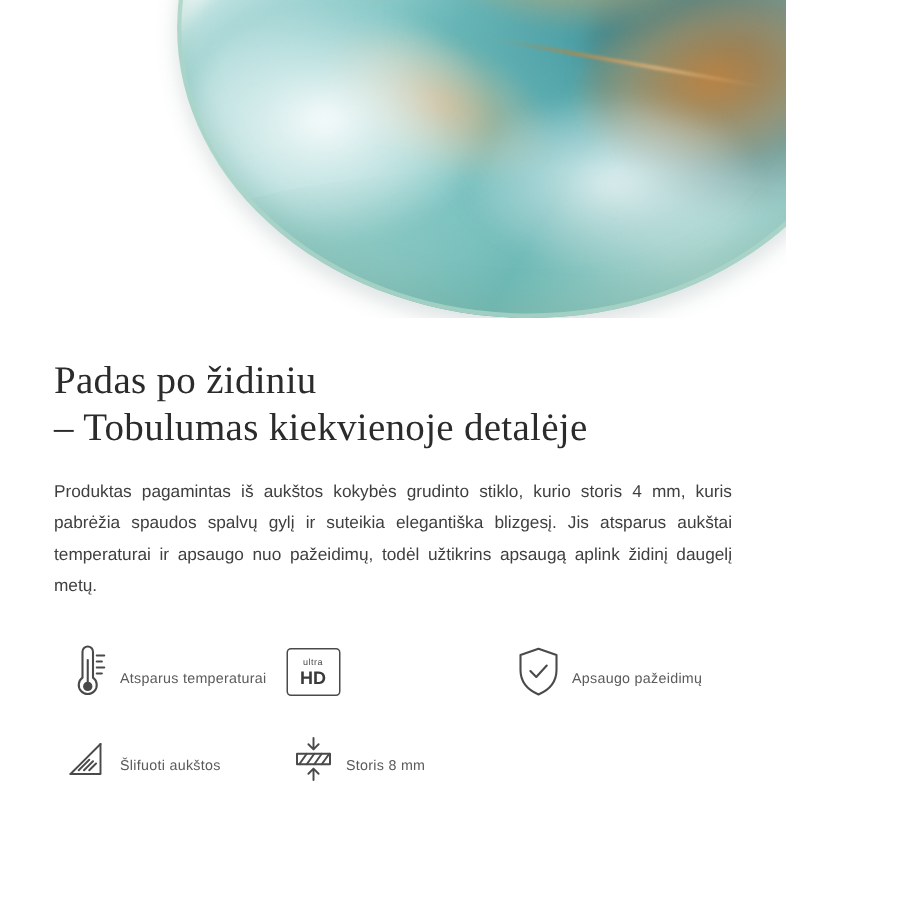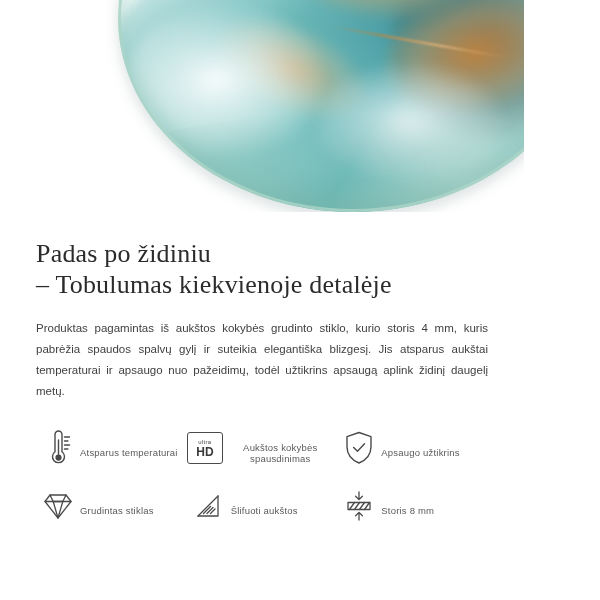--- a/index.html
+++ b/index.html
@@ -286,44 +286,32 @@
         <div class="feature-label">Atsparus temperaturai</div>
       </div>
 
       <div class="feature">
         <div class="feature-icon">
           <div class="hd-badge">
             <span class="ultra">ultra</span>
             <span class="hd">HD</span>
           </div>
         </div>
-        <div class="feature-label">Aukštos kokybės spausdinimas</div>
       </div>
 
       <div class="feature">
         <div class="feature-icon">
           <svg width="34" height="40" viewBox="0 0 34 40" fill="none" stroke="#4a4a4a" stroke-width="1.4" stroke-linejoin="round" stroke-linecap="round">
             <path d="M17 4.5l12 4.2v10c0 8-5.2 13.4-12 16.3C10.2 32.1 5 26.7 5 18.7v-10L17 4.5z"></path>
             <path d="M11.6 19.4l3.9 3.9 7-7.6"></path>
           </svg>
         </div>
-        <div class="feature-label">Apsaugo užtikrins</div>
-      </div>
-
-      <div class="feature">
-        <div class="feature-icon">
-          <svg width="38" height="34" viewBox="0 0 38 34" fill="none" stroke="#4a4a4a" stroke-width="1.3" stroke-linejoin="round" stroke-linecap="round">
-            <path d="M6 12.5L11 6h16l5 6.5L19 29 6 12.5z"></path>
-            <path d="M6 12.5h26"></path>
-            <path d="M11 6l3.2 6.5L19 29l4.8-16.5L27 6"></path>
-            <path d="M14.2 12.5h9.6"></path>
-          </svg>
-        </div>
-        <div class="feature-label">Grudintas stiklas</div>
-      </div>
+        <div class="feature-label">Apsaugo pažeidimų</div>
+      </div>
+
 
       <div class="feature">
         <div class="feature-icon">
           <svg width="36" height="34" viewBox="0 0 36 34" fill="none" stroke="#4a4a4a" stroke-width="1.3" stroke-linecap="round" stroke-linejoin="round">
             <path d="M7 27L27 7"></path>
             <path d="M7 27h20V7"></path>
             <path d="M12.5 24.5l7-7M16 24.5l6-6M19.5 24.5l4.5-4.5"></path>
           </svg>
         </div>
         <div class="feature-label">Šlifuoti aukštos</div>

